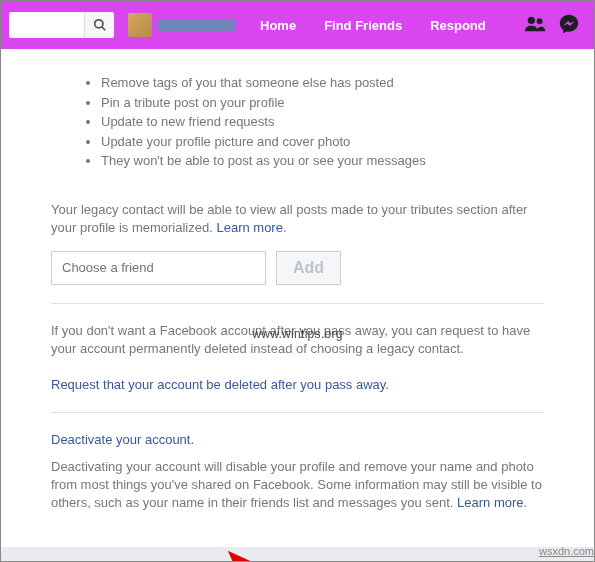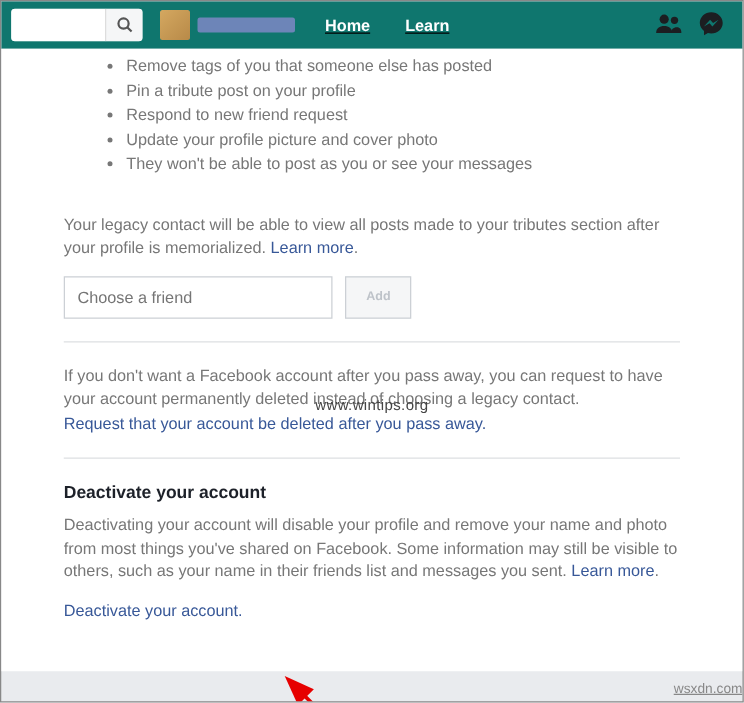--- a/index.html
+++ b/index.html
@@ -7,27 +7,26 @@
       font-family: Helvetica, Arial, sans-serif;
       font-size: 12px;
       background: #e9ebee;
       width: 595px;
       height: 562px;
       overflow: hidden;
       position: relative;
       border: 1px solid #888;
     }
     .header {
-      background: #0f766e;
-      height: 38px;
+      background: #d946ef;
+      height: 48px;
       display: flex;
       align-items: center;
       padding: 0 8px;
       gap: 8px;
-      text-decoration: underline;
     }
     .search-box {
       background: #fff;
       height: 26px;
       width: 105px;
       display: flex;
       align-items: center;
       border-radius: 3px;
       overflow: hidden;
     }
@@ -82,21 +81,21 @@
       display: flex;
       gap: 12px;
       align-items: center;
       padding-right: 6px;
     }
     .header-icon { cursor: pointer; color: #1c1e21; }
 
     .content {
       background: #fff;
       margin: 0;
-      padding: 4px 50px 20px 50px;
+      padding: 24px 50px 20px 50px;
       color: #1c1e21;
       height: calc(100% - 62px);
       position: relative;
     }
     .bullet-list {
       list-style: disc;
       padding-left: 50px;
       color: #777;
       font-size: 13px;
       line-height: 1.5;
@@ -123,21 +122,21 @@
       color: #8d949e;
       width: 215px;
       height: 34px;
       outline: none;
     }
     .add-btn {
       border: 1px solid #ccd0d5;
       background: #f5f6f7;
       color: #bec3c9;
       font-weight: bold;
-      font-size: 10px;
+      font-size: 16px;
       padding: 0 16px;
       height: 34px;
       cursor: not-allowed;
     }
     .divider {
       border: none;
       border-top: 1px solid #dddfe2;
       margin: 18px 0;
     }
     .section-heading {
@@ -183,21 +182,22 @@
           <circle cx="10" cy="10" r="7"></circle>
           <line x1="15" y1="15" x2="21" y2="21"></line>
         </svg>
     </button>
   </div>
   <div class="profile-chip">
     <div class="avatar"></div>
     <div class="profile-name"></div>
   </div>
   <div class="nav-link">Home</div>
-  <div class="nav-link">Learn</div>
+  <div class="nav-link">Find Friends</div>
+  <div class="nav-link">Respond</div>
   <div class="header-icons">
     <span class="header-icon">
       <svg width="22" height="22" viewBox="0 0 24 24" fill="#1c1e21">
           <circle cx="8" cy="8" r="4"></circle>
           <circle cx="17" cy="9" r="3.2"></circle>
           <path d="M1 20c0-4 3-6 7-6s7 2 7 6"></path>
           <path d="M14 20c0-3 2-5 5-5s4 2 4 5"></path>
         </svg>
     </span>
     <span class="header-icon">
@@ -205,50 +205,49 @@
           <path d="M12 2C6.5 2 2 6.1 2 11.2c0 2.9 1.4 5.4 3.7 7.1V22l3.4-1.9c.9.3 1.9.4 2.9.4 5.5 0 10-4.1 10-9.2S17.5 2 12 2zm1 12.3l-2.5-2.7-4.9 2.7 5.4-5.7 2.6 2.7 4.8-2.7-5.4 5.7z"></path>
         </svg>
     </span>
   </div>
 </div>
 
 <div class="content">
   <ul class="bullet-list">
     <li>Remove tags of you that someone else has posted</li>
     <li>Pin a tribute post on your profile</li>
-    <li>Respond to new friend request</li>
+    <li>Update to new friend requests</li>
     <li>Update your profile picture and cover photo</li>
     <li>They won't be able to post as you or see your messages</li>
   </ul>
 
   <p class="para">
     <span>Your legacy contact will be able to view all posts made to your tributes section after your profile is memorialized. </span><span class="link">Learn more</span>.
   </p>
 
   <div class="friend-row">
     <input class="friend-input" placeholder="Choose a friend" style="">
     <button class="add-btn">Add</button>
   </div>
 
 
   <hr class="divider">
 
   <p class="para" style="margin-top:16px">If you don't want a Facebook account after you pass away, you can request to have your account permanently deleted instead of choosing a legacy contact.</p>
-  <p class="para" style="margin-top:2px">
+  <p class="para" style="margin-top:18px">
     <span class="link">Request that your account be deleted after you pass away.</span>
   </p>
 
   <hr class="divider">
 
-  <div class="section-heading">Deactivate your account</div>
+  <p class="para" style="margin-top:14px">
+    <span class="link">Deactivate your account.</span>
+  </p>
   <p class="para" style="margin-top:8px">
     <span>Deactivating your account will disable your profile and remove your name and photo from most things you've shared on Facebook. Some information may still be visible to others, such as your name in their friends list and messages you sent. </span><span class="link">Learn more</span>.
-  </p>
-  <p class="para" style="margin-top:14px">
-    <span class="link">Deactivate your account.</span>
   </p>
 
   <div class="watermark">www.wintips.org</div>
 
   <svg class="arrow" width="40" height="40" viewBox="0 0 40 40">
     <defs>
         <marker id="ah" markerWidth="8" markerHeight="8" refX="6" refY="3" orient="auto">
           <polygon points="0 0, 8 3, 0 6" fill="#e60000"></polygon>
         </marker>
       </defs>

